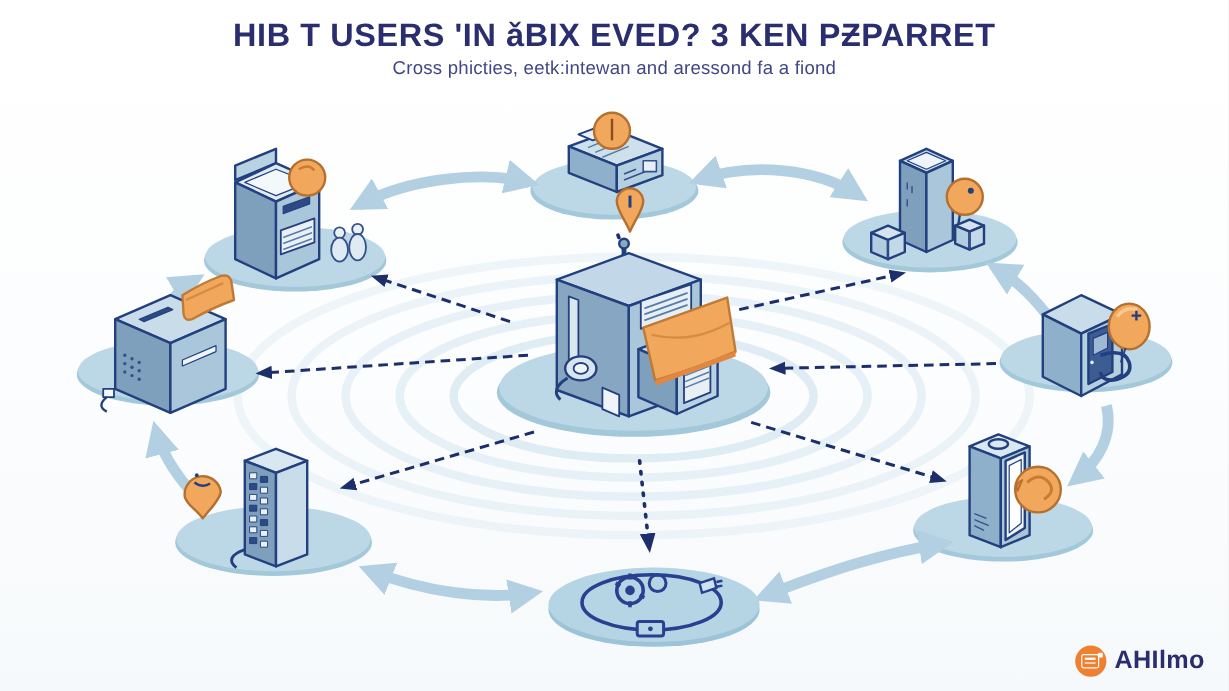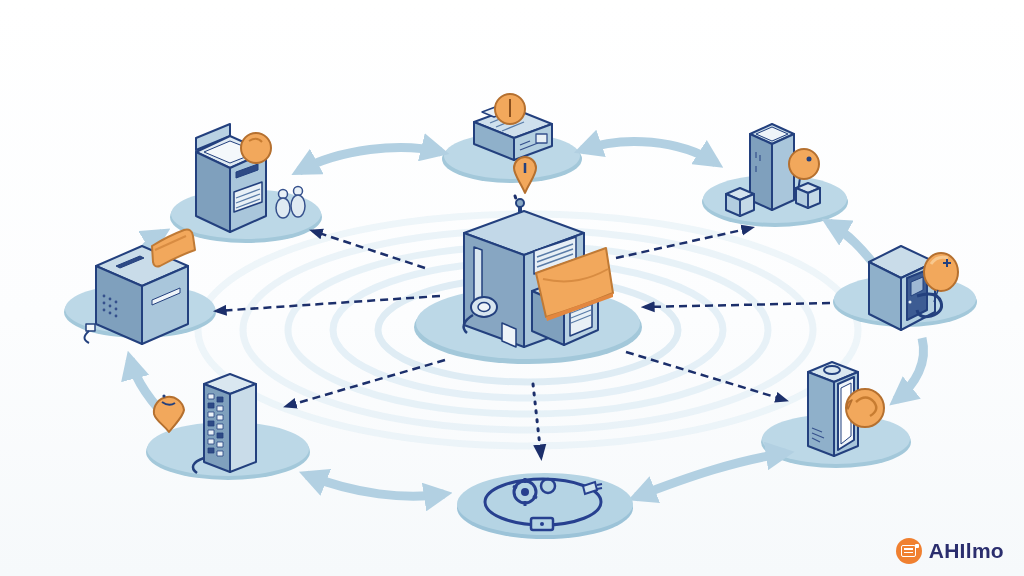--- a/index.html
+++ b/index.html
@@ -34,20 +34,24 @@
   .logo-glyph::before{top:2px;}
   .logo-glyph::after{top:5.5px;}
   .logo-tick{position:absolute;right:3px;top:6px;width:4px;height:4px;background:#fff;border-radius:1px;}
   .logo-text{font-size:21px;font-weight:bold;color:#2b2e6e;letter-spacing:.3px;}
 </style>
 </head>
 <body>
 
 <div class="canvas">
 
+  <div class="hdr">
+    <h1>HIB T USERS 'IN ǎBIX EVED? 3 KEN PƵPARRET</h1>
+    <p>Cross phicties, eetk:intewan and aressond fa a fiond</p>
+  </div>
 
   <svg class="art" width="1024" height="576" viewBox="0 0 1024 576">
     <defs>
       <marker id="mB" viewBox="0 0 10 10" markerWidth="3.2" markerHeight="3.2" refX="7" refY="5" orient="auto-start-reverse" markerUnits="strokeWidth">
         <path d="M0,0 L10,5 L0,10 z" fill="#b2d0e2"></path>
       </marker>
       <marker id="mN" viewBox="0 0 10 10" markerWidth="5.5" markerHeight="5.5" refX="7" refY="5" orient="auto-start-reverse" markerUnits="strokeWidth">
         <path d="M0,1 L10,5 L0,9 z" fill="#1c2f6b"></path>
       </marker>
     </defs>

